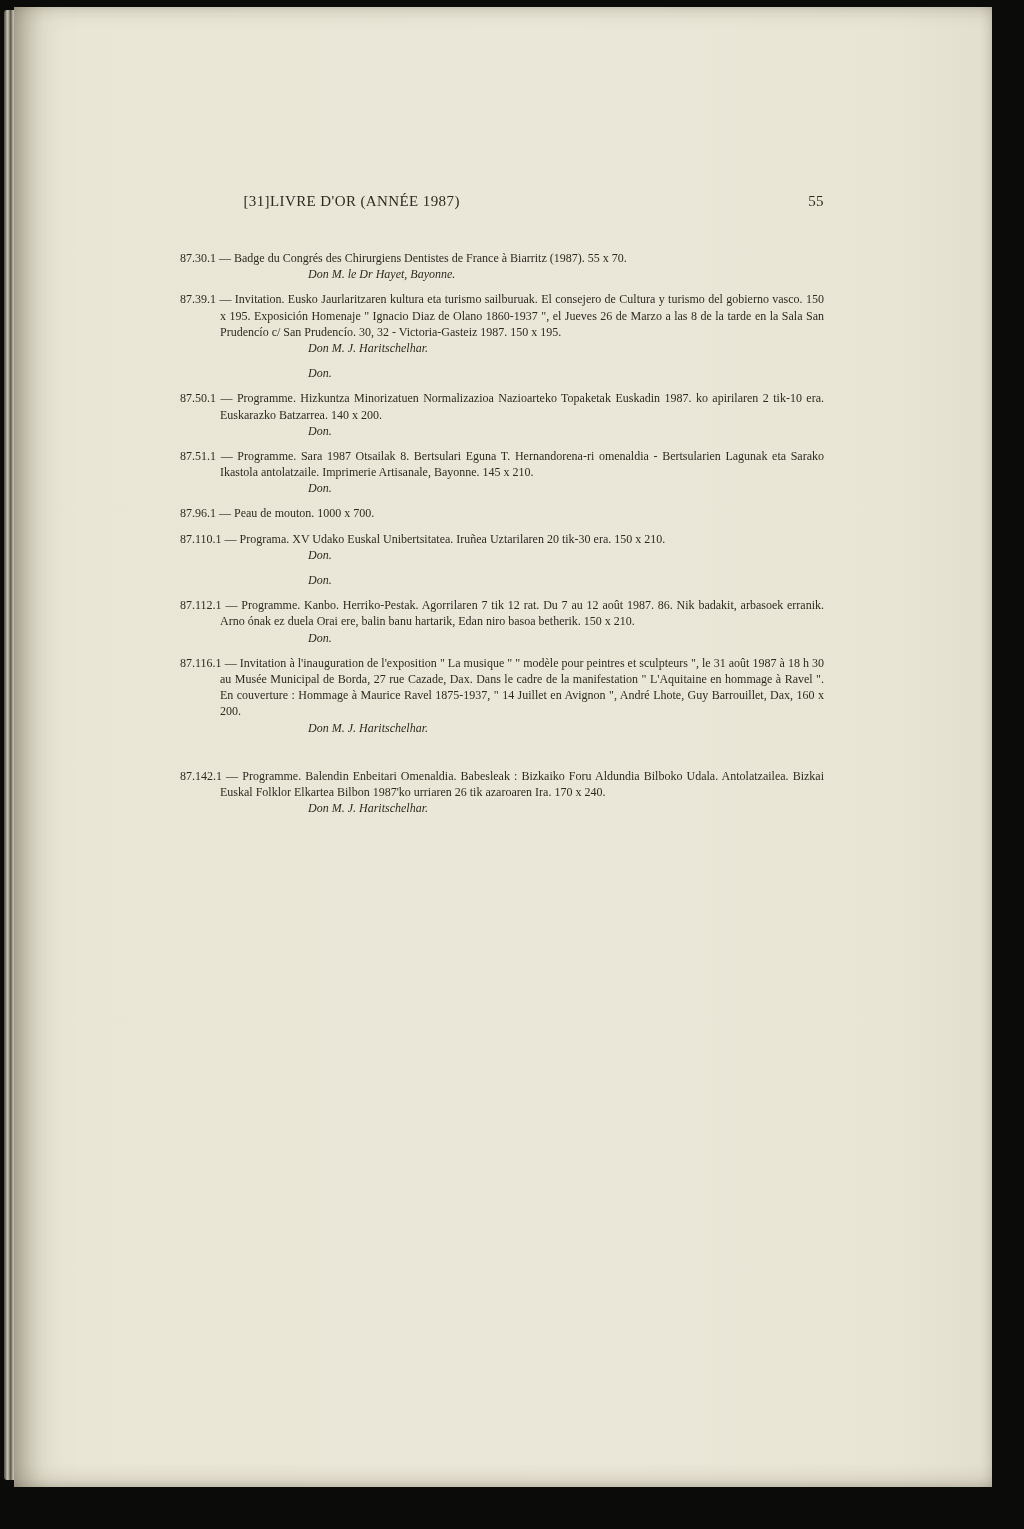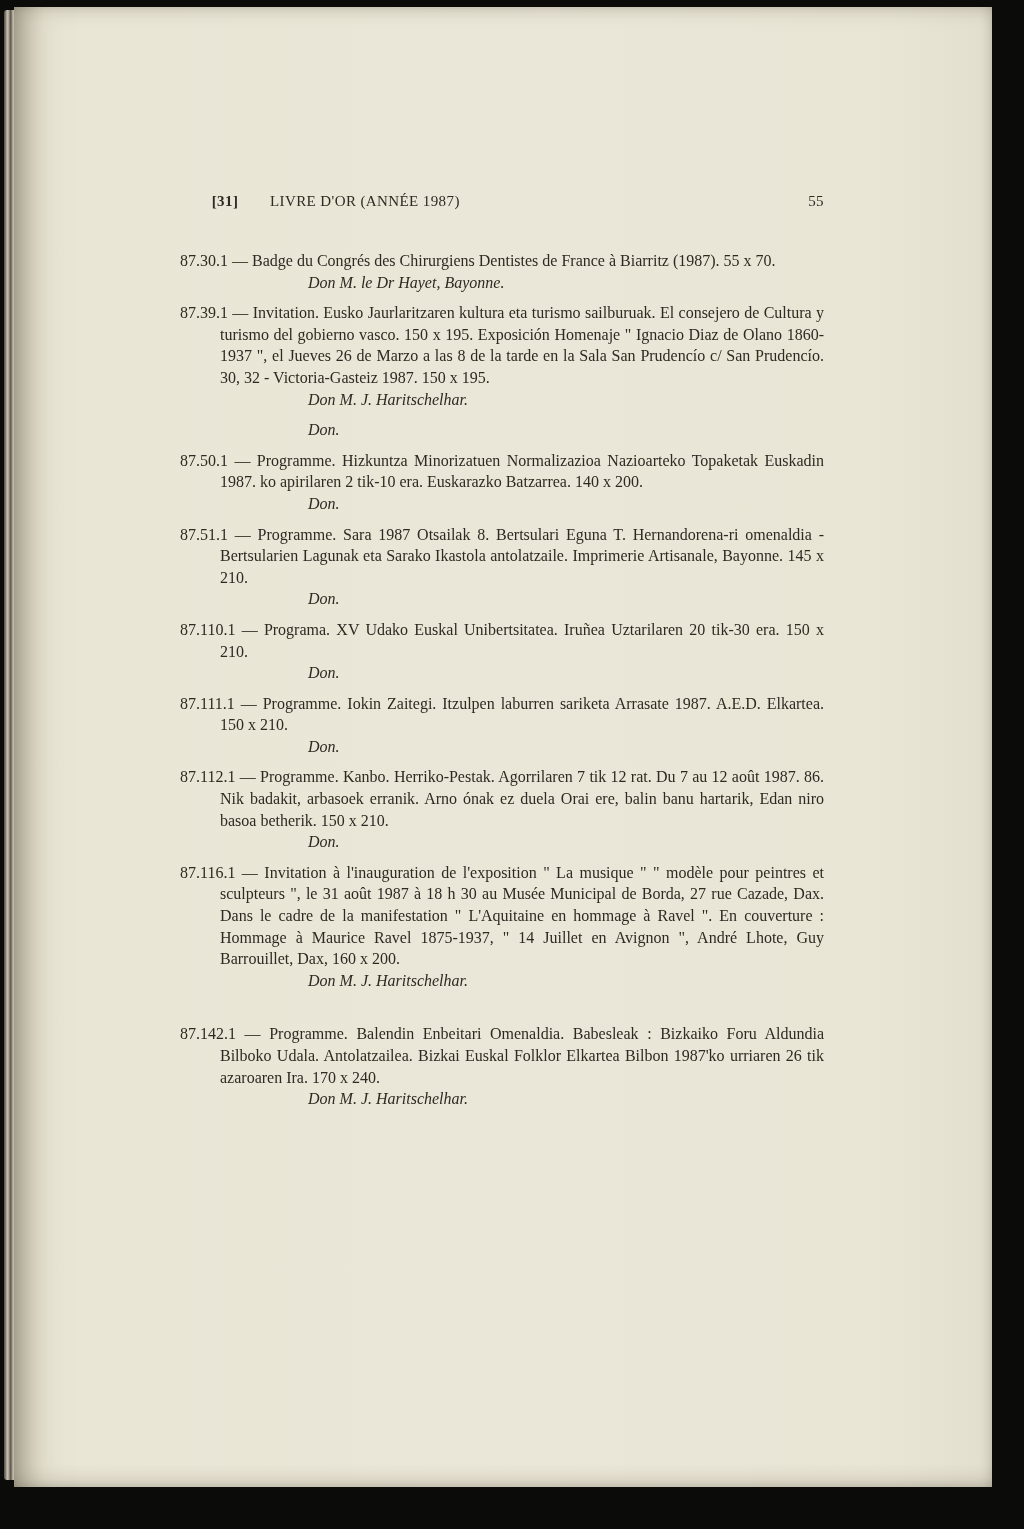--- a/index.html
+++ b/index.html
@@ -48,26 +48,26 @@
     padding: 186px 168px 0 166px;
     color: #2e2a21;
   }
   .page-header {
     display: flex;
     align-items: baseline;
     font-size: 15px;
     letter-spacing: 0.4px;
     margin-bottom: 40px;
   }
-  .page-header .h-left { width: 90px; text-align: center; font-weight: bold; }
+  .page-header .h-left { width: 90px; text-align: right; }
   .page-header .h-center { flex: 1; text-align: left; }
   .page-header .h-right { width: 90px; text-align: right; }
 
   .entries {
-    font-size: 16px;
+    font-size: 12px;
     line-height: 1.35;
   }
   .entry { margin-bottom: 9px; }
   .entry.big-gap { margin-top: 32px; }
   .entry-body {
     margin: 0;
     text-align: justify;
     padding-left: 40px;
     text-indent: -40px;
   }
@@ -112,29 +112,29 @@
           <p class="entry-body"><span class="entry-number">87.50.1</span> <span>— Programme. Hizkuntza Minorizatuen Normalizazioa Nazioarteko Topaketak Euskadin 1987. ko apirilaren 2 tik-10 era. Euskarazko Batzarrea. 140 x 200.</span></p>
           <p class="donation">Don.</p>
         </div>
 
         <div class="entry">
           <p class="entry-body"><span class="entry-number">87.51.1</span> <span>— Programme. Sara 1987 Otsailak 8. Bertsulari Eguna T. Hernandorena-ri omenaldia - Bertsularien Lagunak eta Sarako Ikastola antolatzaile. Imprimerie Artisanale, Bayonne. 145 x 210.</span></p>
           <p class="donation">Don.</p>
         </div>
 
         <div class="entry">
+          <p class="entry-body"><span class="entry-number">87.96.1</span> <span>— Peau de mouton. 1000 x 700.</span></p>
         </div>
 
         <div class="entry">
           <p class="entry-body"><span class="entry-number">87.110.1</span> <span>— Programa. XV Udako Euskal Unibertsitatea. Iruñea Uztarilaren 20 tik-30 era. 150 x 210.</span></p>
           <p class="donation">Don.</p>
         </div>
 
         <div class="entry">
-          <p class="entry-body"><span class="entry-number">87.111.1</span> <span>— Programme. Iokin Zaitegi. Itzulpen laburren sariketa Arrasate 1987. A.E.D. Elkartea. 150 x 210.</span></p>
           <p class="donation">Don.</p>
         </div>
 
         <div class="entry">
           <p class="entry-body"><span class="entry-number">87.112.1</span> <span>— Programme. Kanbo. Herriko-Pestak. Agorrilaren 7 tik 12 rat. Du 7 au 12 août 1987. 86. Nik badakit, arbasoek erranik. Arno ónak ez duela Orai ere, balin banu hartarik, Edan niro basoa betherik. 150 x 210.</span></p>
           <p class="donation">Don.</p>
         </div>
 
         <div class="entry">
           <p class="entry-body"><span class="entry-number">87.116.1</span> <span>— Invitation à l'inauguration de l'exposition " La musique " " modèle pour peintres et sculpteurs ", le 31 août 1987 à 18 h 30 au Musée Municipal de Borda, 27 rue Cazade, Dax. Dans le cadre de la manifestation " L'Aquitaine en hommage à Ravel ". En couverture : Hommage à Maurice Ravel 1875-1937, " 14 Juillet en Avignon ", André Lhote, Guy Barrouillet, Dax, 160 x 200.</span></p>

